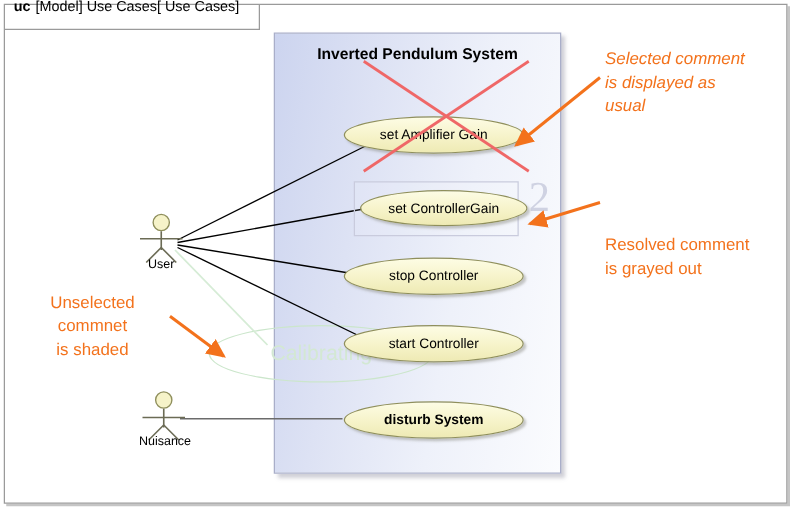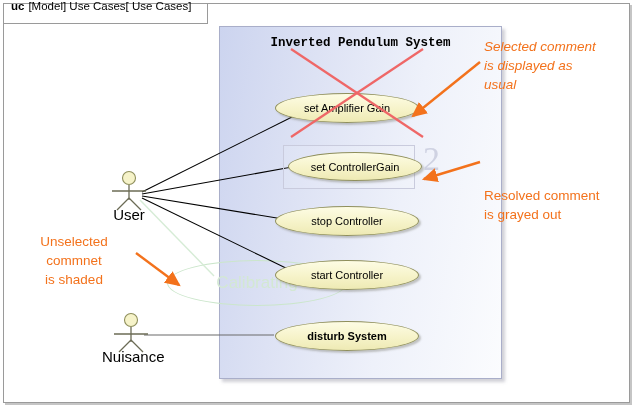--- a/index.html
+++ b/index.html
@@ -59,27 +59,26 @@
     top: 0;
     width: 627px;
     height: 400px;
   }
 
   
   #system-boundary {
     position: absolute;
     left: 215px;
     top: 22px;
-    width: 283px;
+    width: 230px;
     height: 353px;
     box-sizing: border-box;
     border: 1px solid #a9aec9;
     background: linear-gradient(100deg, #ccd4ef 0%, #dde2f4 30%, #eef1fa 62%, #fbfcfe 100%);
     box-shadow: 3px 3px 3px rgba(120,120,140,0.35);
-    font-family: Liberation Mono, monospace;
   }
   #system-title {
     position: absolute;
     left: 0;
     top: 9px;
     width: 100%;
     text-align: center;
     font-size: 12.5px;
     font-weight: bold;
     color: #000000;
@@ -130,21 +129,21 @@
   #resolved-mark {
     position: absolute;
     font-size: 34px;
     color: #cfd2e2;
     font-family: "Liberation Serif", serif;
   }
 
   
   .actor-label {
     position: absolute;
-    font-size: 15px;
+    font-size: 10px;
     color: #000000;
     text-align: center;
     white-space: nowrap;
   }
 
   
   .annotation {
     position: absolute;
     color: #f3721c;
     font-size: 13.5px;

